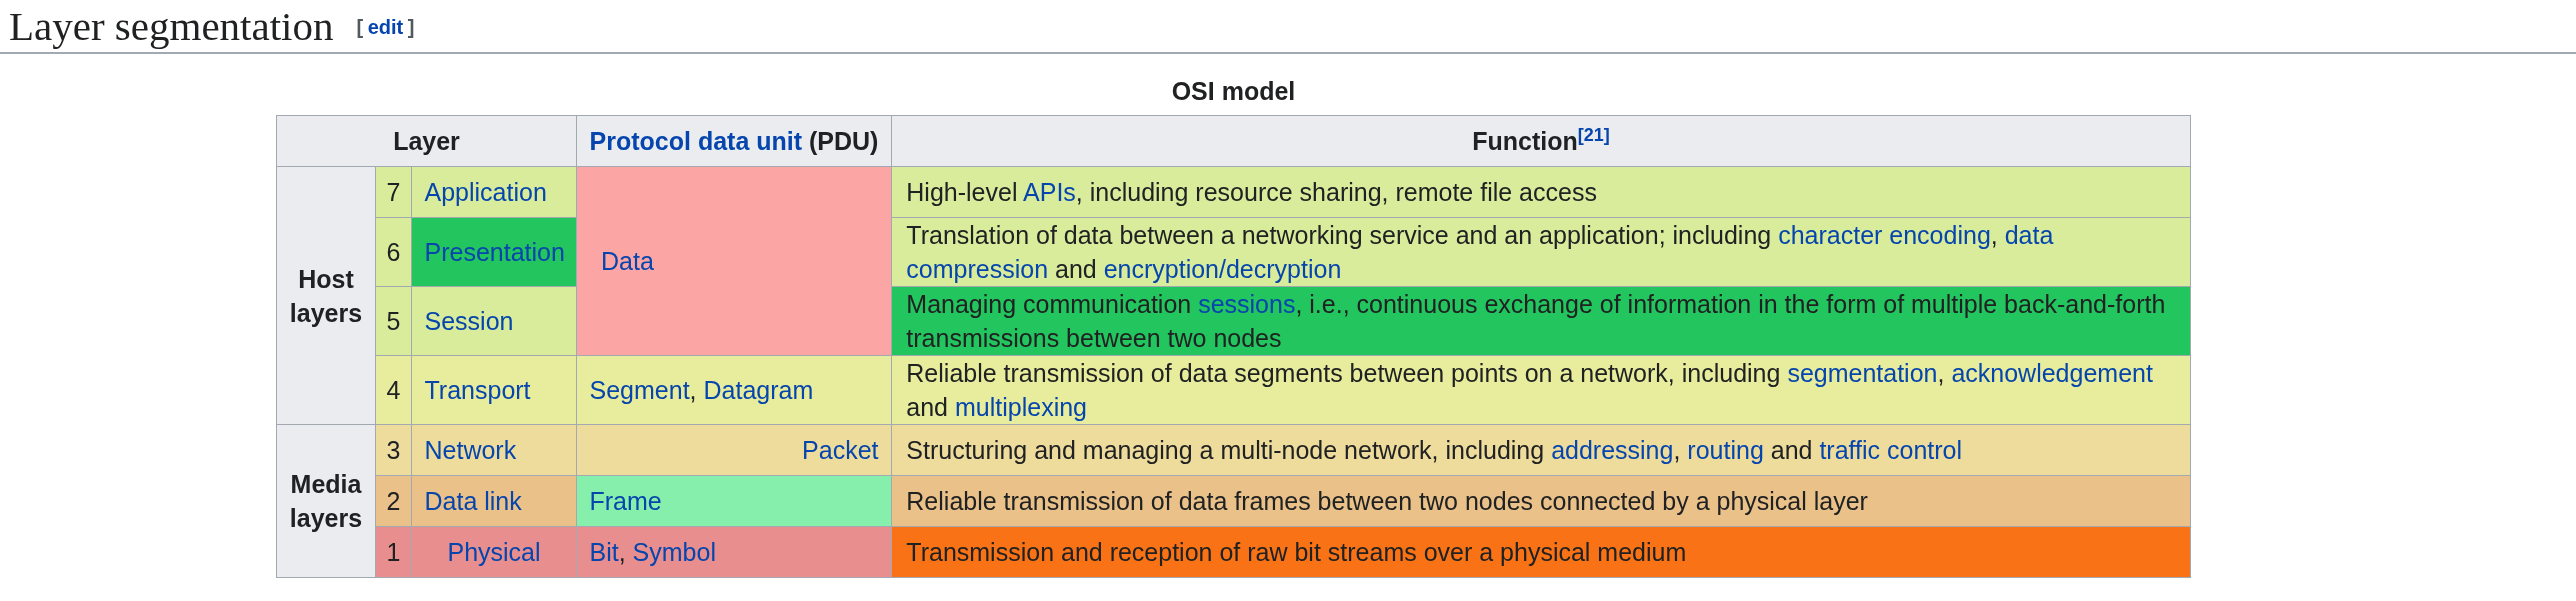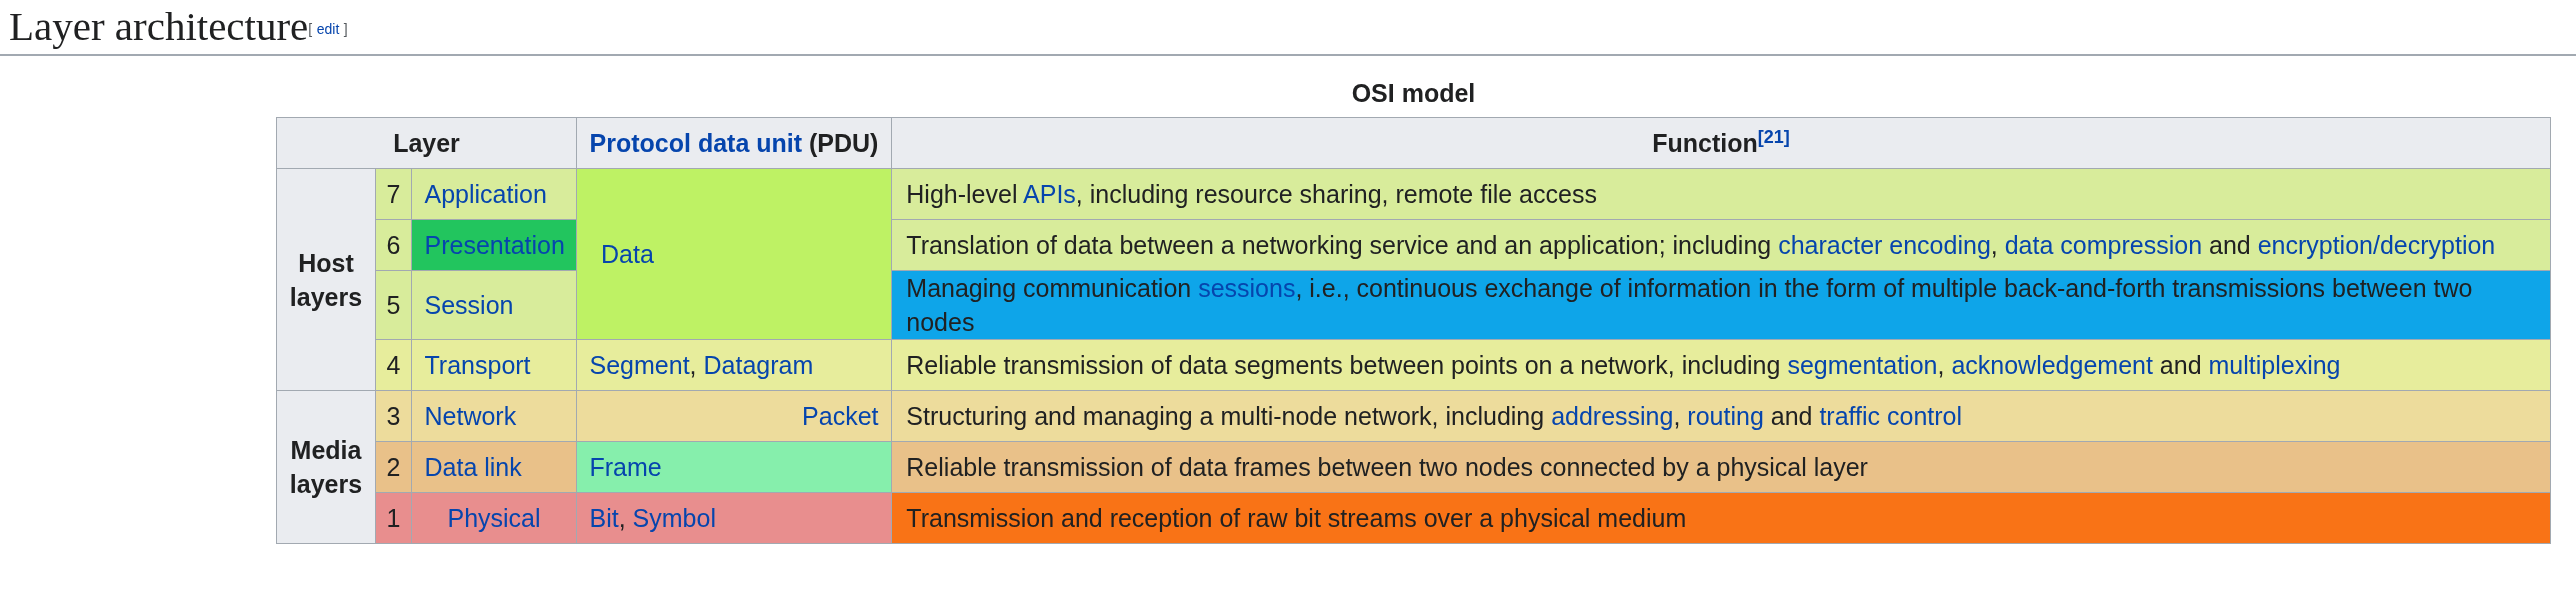--- a/index.html
+++ b/index.html
@@ -23,40 +23,41 @@
     padding: 3.6px 0 0 9px;
     font-family: "Liberation Serif", "DejaVu Serif", serif;
     font-weight: 400;
     font-size: 41px;
     line-height: 45px;
     border-bottom: 2.7px solid var(--border-color);
     padding-bottom: 1.8px;
   }
   .mw-editsection {
     font-family: "Liberation Sans", "DejaVu Sans", sans-serif;
-    font-size: 14px;
-    font-weight: 400;
+    font-size: 20px;
+    font-weight: 700;
+    margin-left: 23px;
     vertical-align: 5.4px;
     white-space: nowrap;
   }
   .mw-editsection .bracket { color: var(--bracket-color); }
   .mw-editsection .bracket.open { margin-right: 4.5px; }
   .mw-editsection .bracket.close { margin-left: 4.5px; }
   a { color: var(--link-color); text-decoration: none; cursor: pointer; }
   .intro {
     margin: 20px 0 0 9px;
     font-size: 25px;
     line-height: 38px;
   }
   table.wikitable {
     margin: 23px 0 0 276px;
     border-collapse: collapse;
     background: #f8f9fa;
     font-size: 25px;
-    width: 2275px;
+    width: 1915px;
     table-layout: fixed;
   }
   table.wikitable caption {
     font-weight: bold;
     font-size: 25px;
     line-height: 29px;
     padding-bottom: 9px;
     text-align: center;
   }
   table.wikitable th, table.wikitable td {
@@ -90,21 +91,21 @@
   col.c-num   { width: 36px; }
   col.c-name  { width: 165px; }
   col.c-pdu   { width: 315px; }
 </style>
 </head>
 <body>
 
 <div>
 
   <h2 class="section-heading">
-    <span>Layer architecture</span><span class="mw-editsection"><span class="bracket open">[</span><a>edit</a><span class="bracket close">]</span></span>
+    <span>Layer segmentation</span><span class="mw-editsection"><span class="bracket open">[</span><a>edit</a><span class="bracket close">]</span></span>
   </h2>
 
 
   <table class="wikitable">
     <caption>OSI model</caption>
     <colgroup>
       <col class="c-group">
         <col class="c-num">
         <col class="c-name">
         <col class="c-pdu">
@@ -118,32 +119,32 @@
       </tr>
     </thead>
     <tbody>
       <tr>
         <th class="group-cell" rowspan="4">
           <span>Host</span><br>
           <span>layers</span>
         </th>
         <td class="num-cell" style="background-color: rgb(216, 236, 155);">7</td>
         <td class="name-cell" style="background-color: rgb(216, 236, 155);"><a>Application</a></td>
-        <td class="pdu-cell" rowspan="3" style="background-color: #bef264; padding-left: 24px;"><a>Data</a></td>
+        <td class="pdu-cell" rowspan="3" style="background-color: #fca5a5; padding-left: 24px;"><a>Data</a></td>
         <td class="fn-cell" style="background-color: rgb(216, 236, 155);"><span>High-level </span><a>APIs</a><span>, including resource sharing, remote file access</span></td>
       </tr>
       <tr>
         <td class="num-cell" style="background-color: rgb(216, 236, 155);">6</td>
         <td class="name-cell" style="background-color: #22c55e;"><a>Presentation</a></td>
         <td class="fn-cell" style="background-color: rgb(216, 236, 155);"><span>Translation of data between a networking service and an application; including </span><a>character encoding</a><span>, </span><a>data compression</a><span> and </span><a>encryption/decryption</a></td>
       </tr>
       <tr>
         <td class="num-cell" style="background-color: rgb(216, 236, 155);">5</td>
         <td class="name-cell" style="background-color: rgb(216, 236, 155);"><a>Session</a></td>
-        <td class="fn-cell" style="background-color: #0ea5e9;"><span>Managing communication </span><a>sessions</a><span>, i.e., continuous exchange of information in the form of multiple back-and-forth transmissions between two nodes</span></td>
+        <td class="fn-cell" style="background-color: #22c55e;"><span>Managing communication </span><a>sessions</a><span>, i.e., continuous exchange of information in the form of multiple back-and-forth transmissions between two nodes</span></td>
       </tr>
       <tr>
         <td class="num-cell" style="background-color: rgb(231, 237, 156);">4</td>
         <td class="name-cell" style="background-color: rgb(231, 237, 156); margin-top: 12px;"><a>Transport</a></td>
         <td class="pdu-cell" style="background-color: rgb(231, 237, 156);"><a>Segment</a><span>, </span><a>Datagram</a></td>
         <td class="fn-cell" style="background-color: rgb(231, 237, 156);"><span>Reliable transmission of data segments between points on a network, including </span><a>segmentation</a><span>, </span><a>acknowledgement</a><span> and </span><a>multiplexing</a></td>
       </tr>
       <tr>
         <th class="group-cell" rowspan="3">
           <span>Media</span><br>

